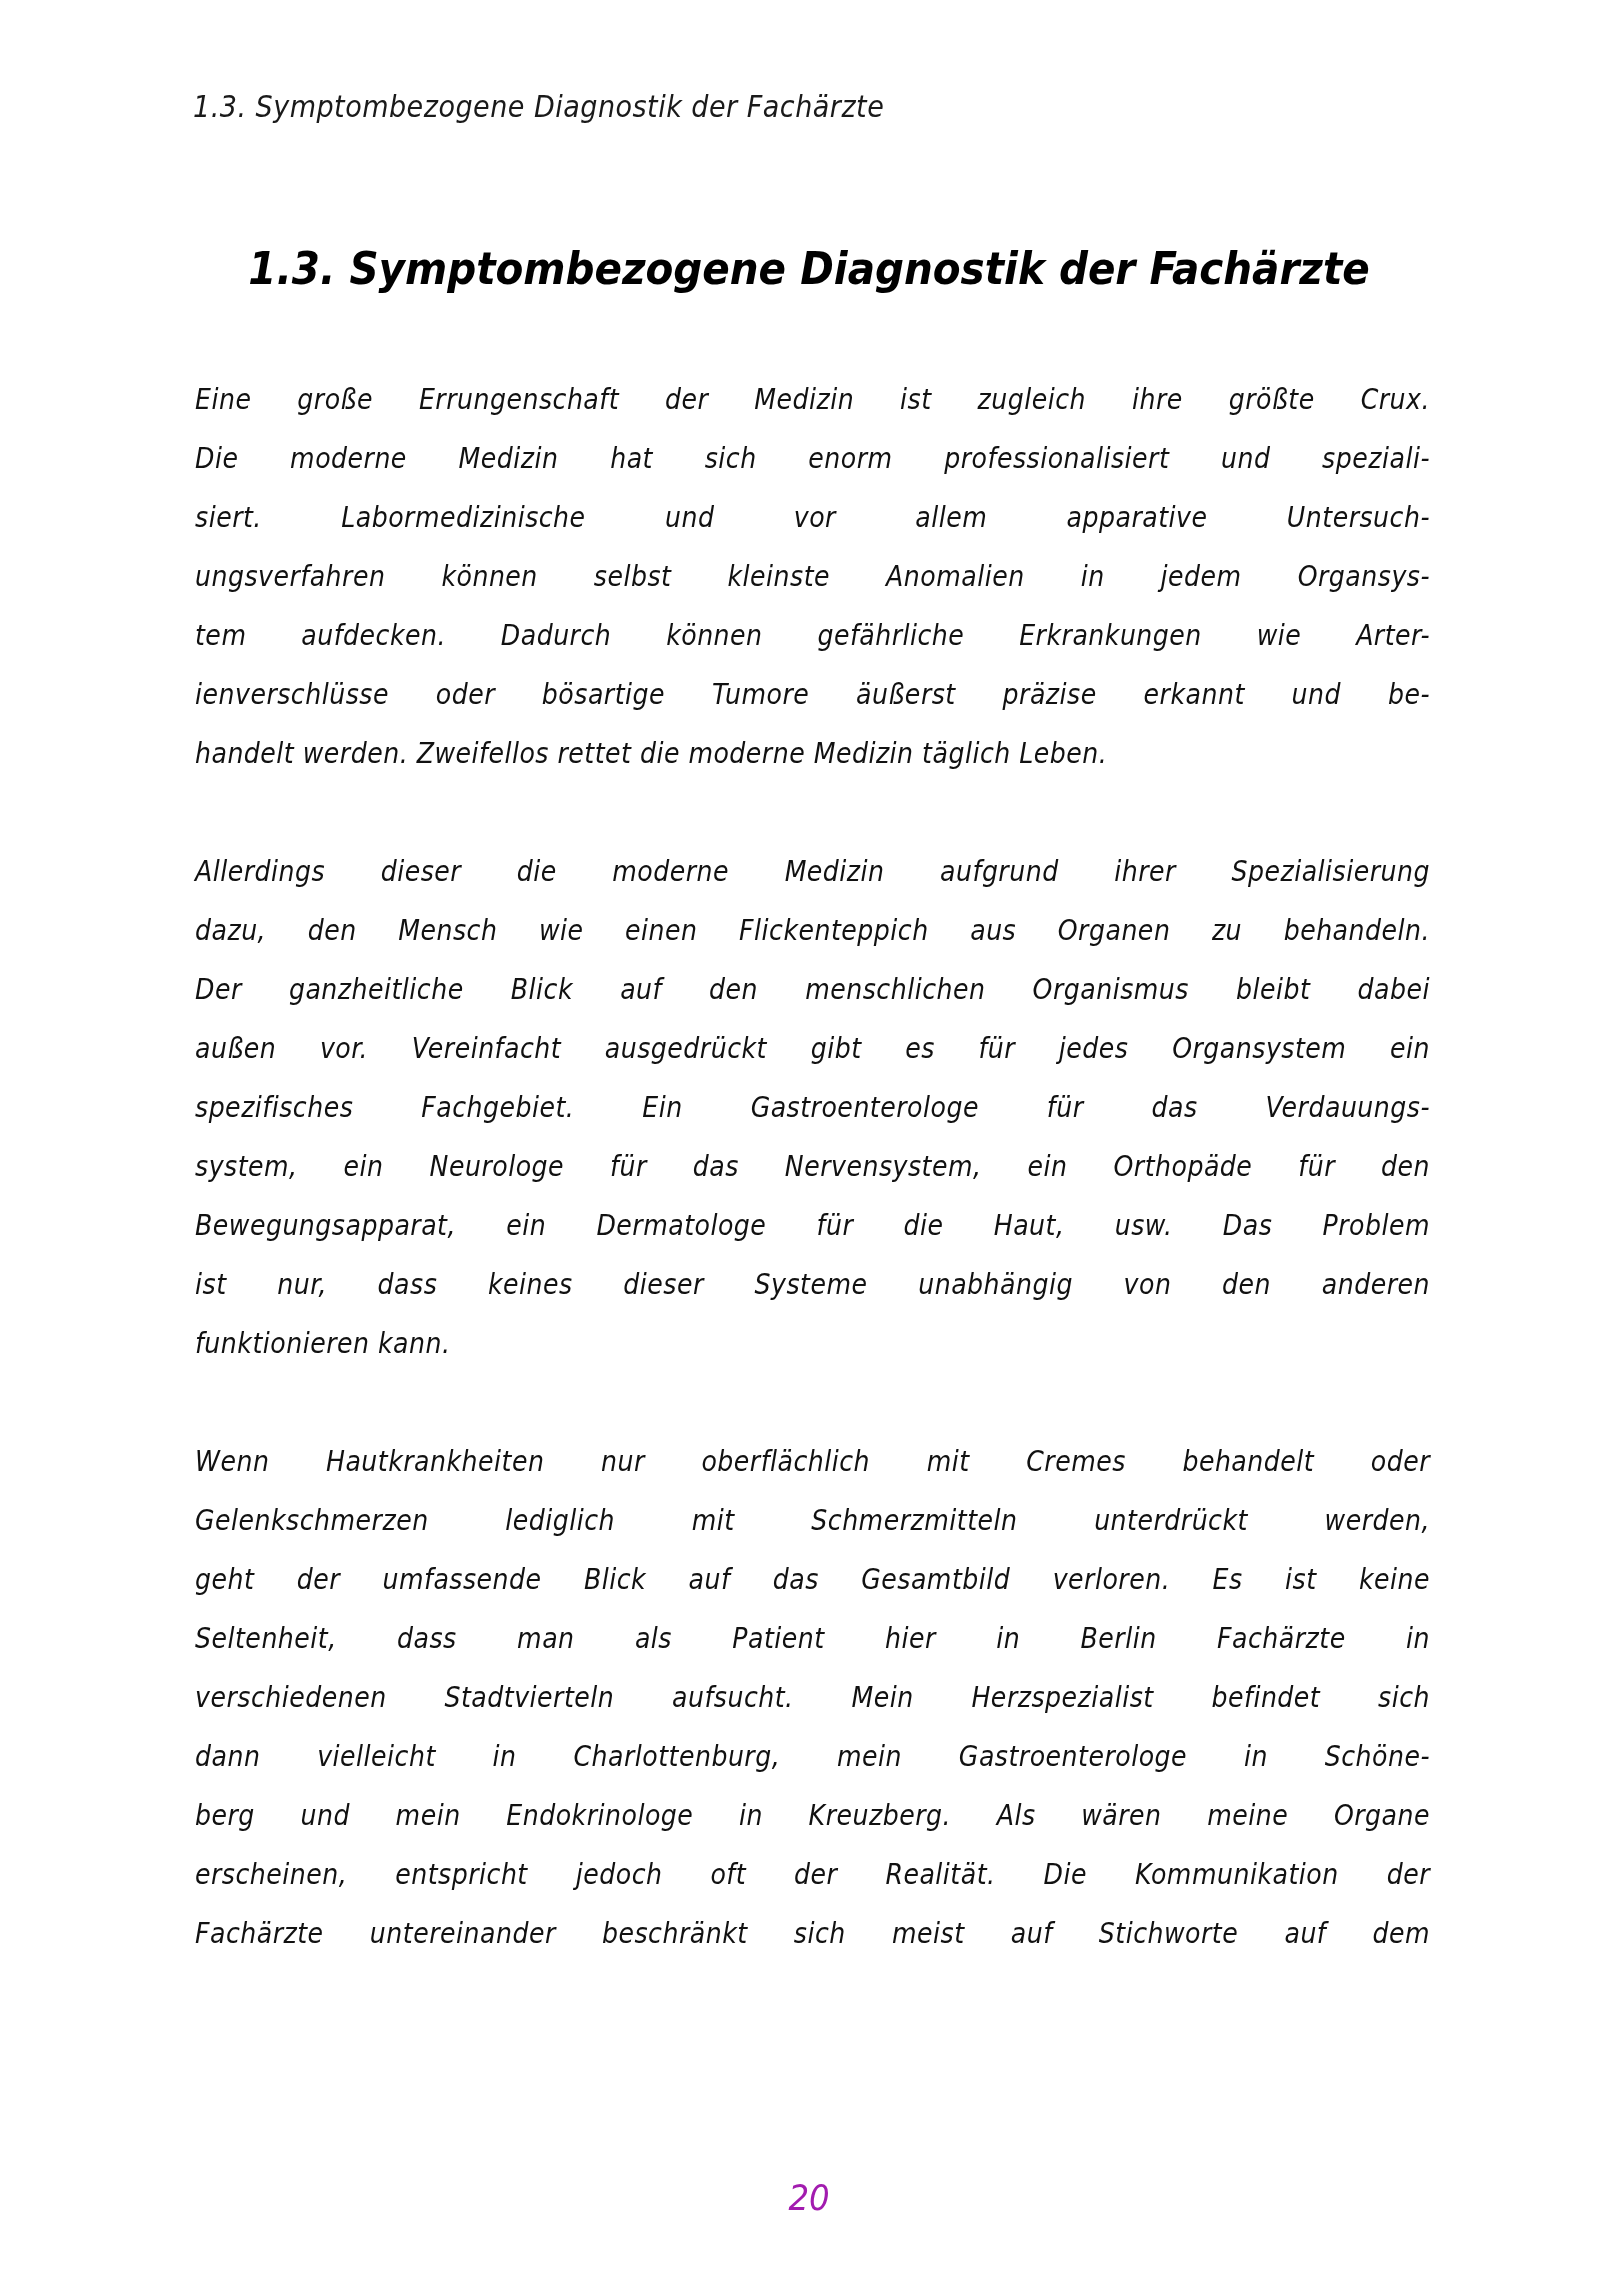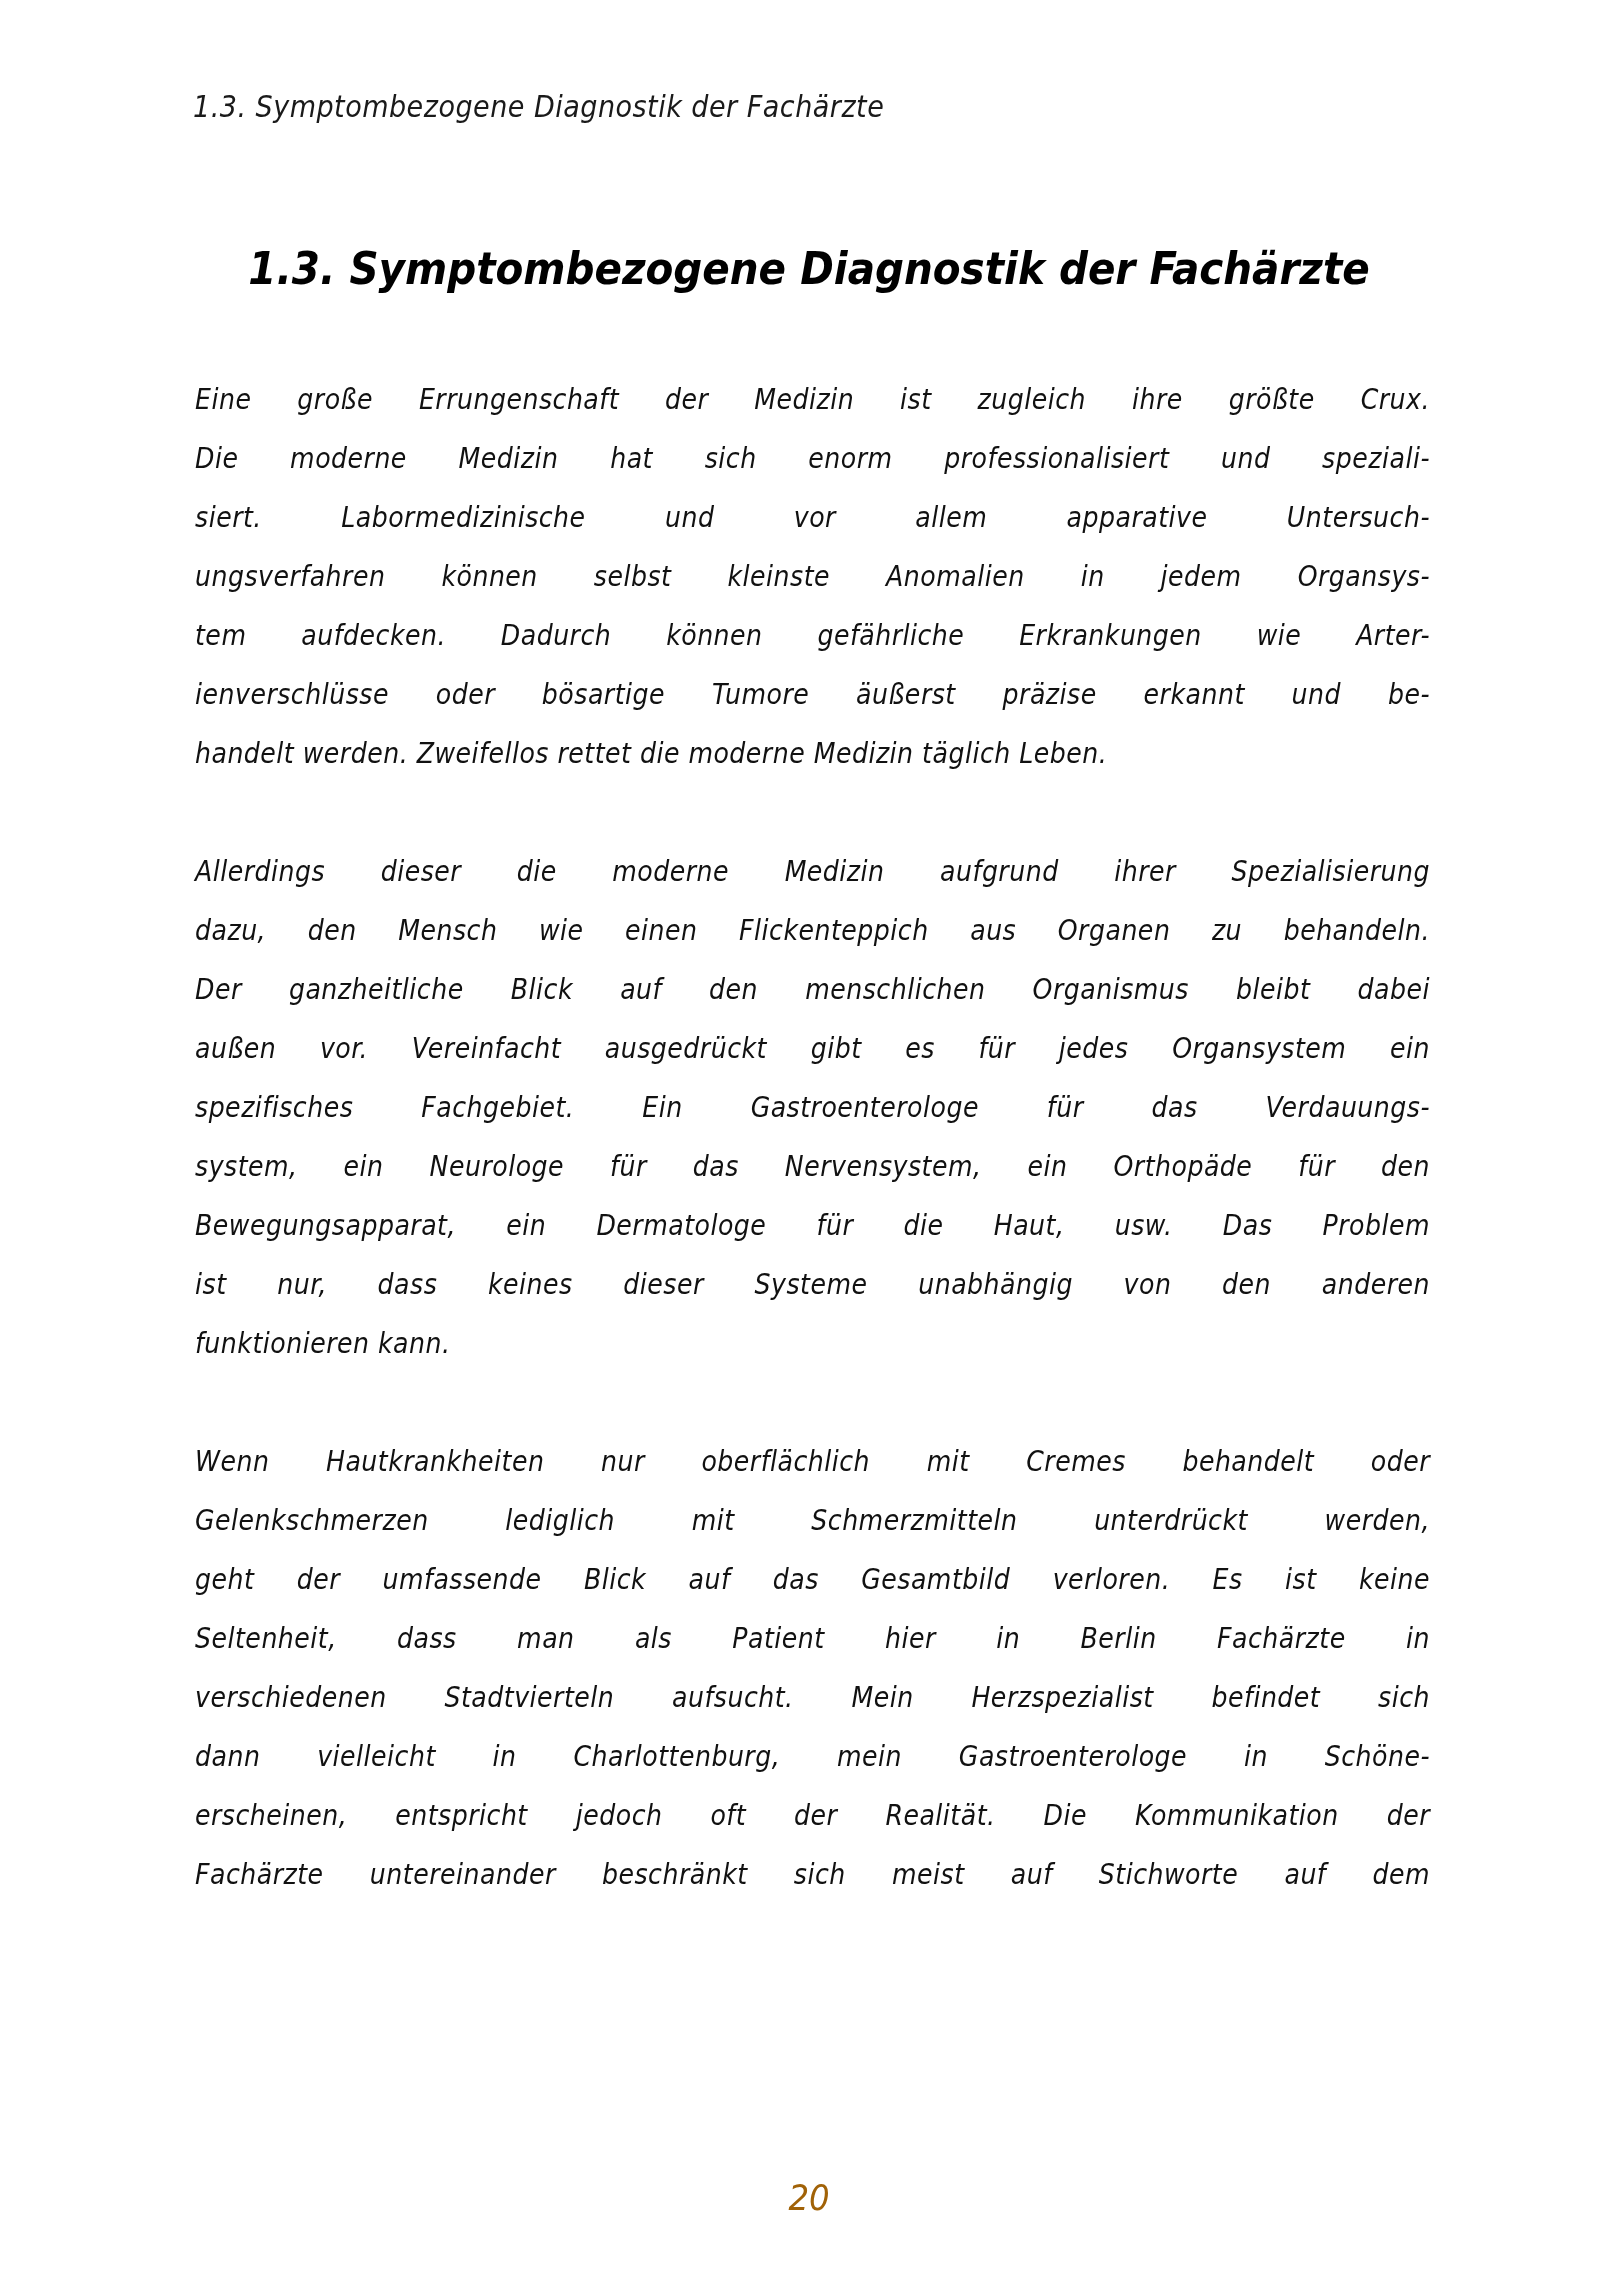--- a/index.html
+++ b/index.html
@@ -68,21 +68,21 @@
       text-align-last: left;
     }
     .page-number {
       position: absolute;
       left: 0;
       width: 1618px;
       top: 2175px;
       text-align: center;
       font-size: 36px;
       line-height: 46px;
-      color: #a16207;
+      color: #a21caf;
     }
   </style>
 </head>
 <body>
 
 <div class="page">
   <div class="running-header">1.3. Symptombezogene Diagnostik der Fachärzte</div>
 
   <h1 class="chapter-title" style="margin:0;">1.3. Symptombezogene Diagnostik der Fachärzte</h1>
 
@@ -107,20 +107,21 @@
       <span class="line">ist nur, dass keines dieser Systeme unabhängig von den anderen</span>
       <span class="line last">funktionieren kann.</span>
     </p>
     <p class="paragraph">
       <span class="line">Wenn Hautkrankheiten nur oberflächlich mit Cremes behandelt oder</span>
       <span class="line">Gelenkschmerzen lediglich mit Schmerzmitteln unterdrückt werden,</span>
       <span class="line">geht der umfassende Blick auf das Gesamtbild verloren. Es ist keine</span>
       <span class="line">Seltenheit, dass man als Patient hier in Berlin Fachärzte  in</span>
       <span class="line">verschiedenen Stadtvierteln aufsucht. Mein Herzspezialist befindet sich</span>
       <span class="line">dann vielleicht in Charlottenburg, mein Gastroenterologe in Schöne-</span>
+      <span class="line">berg und mein Endokrinologe in Kreuzberg. Als wären meine Organe</span>
       <span class="line">erscheinen, entspricht jedoch oft der Realität. Die Kommunikation der</span>
       <span class="line">Fachärzte untereinander beschränkt sich meist auf Stichworte auf dem</span>
     </p>
   </div>
 
   <div class="page-number">20</div>
 </div>
 
 
 </body></html>

